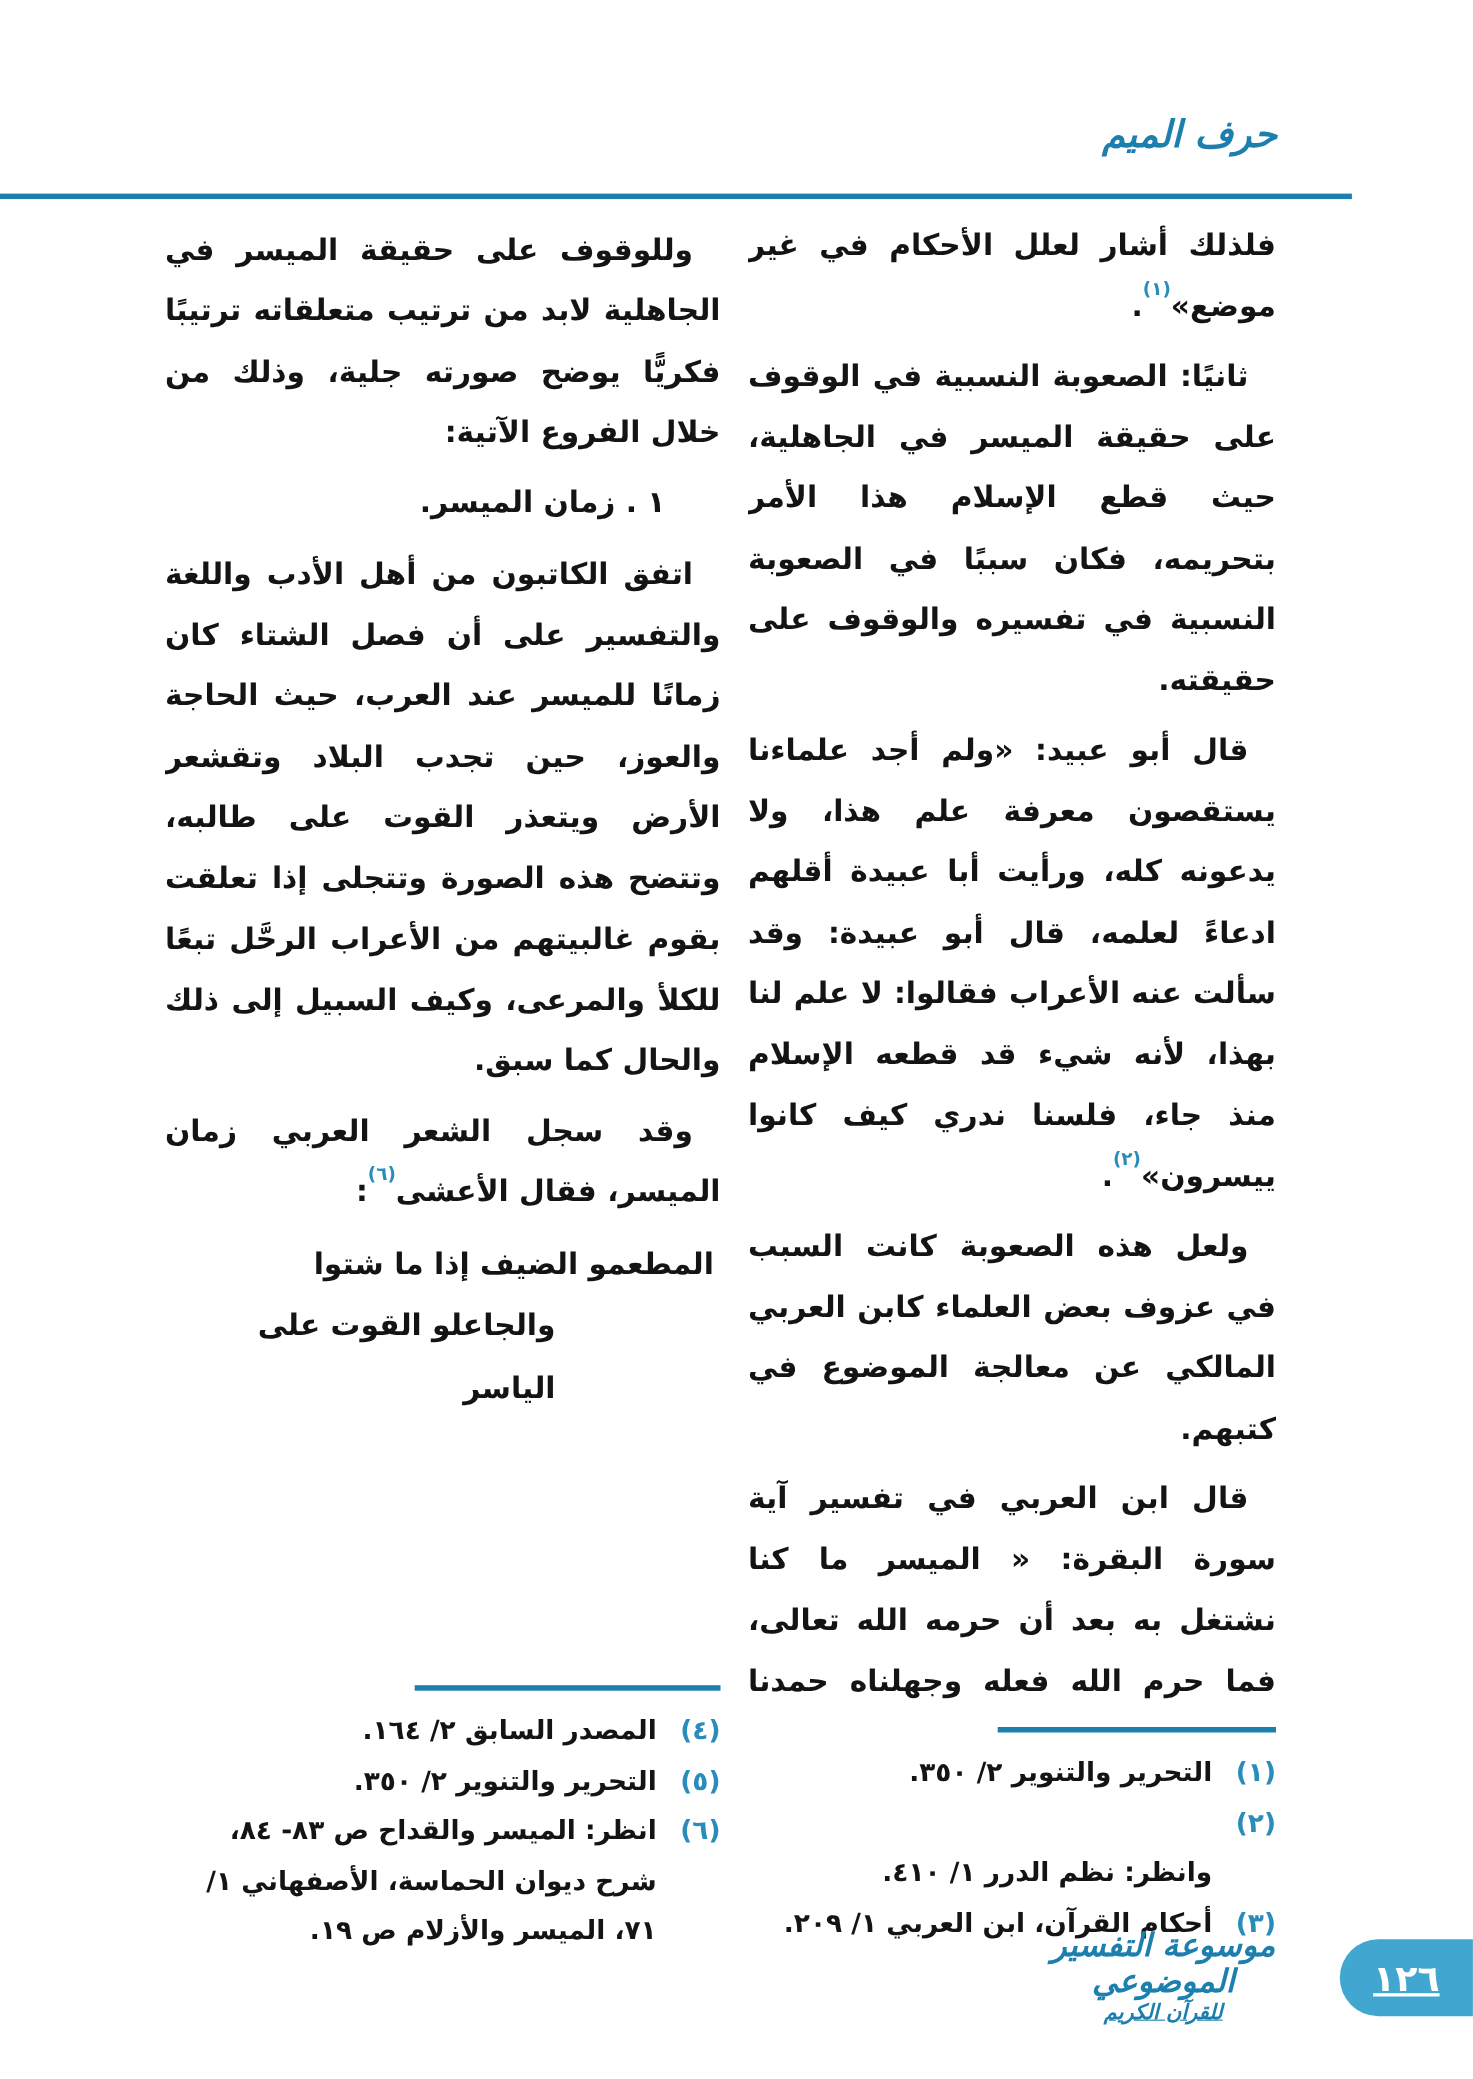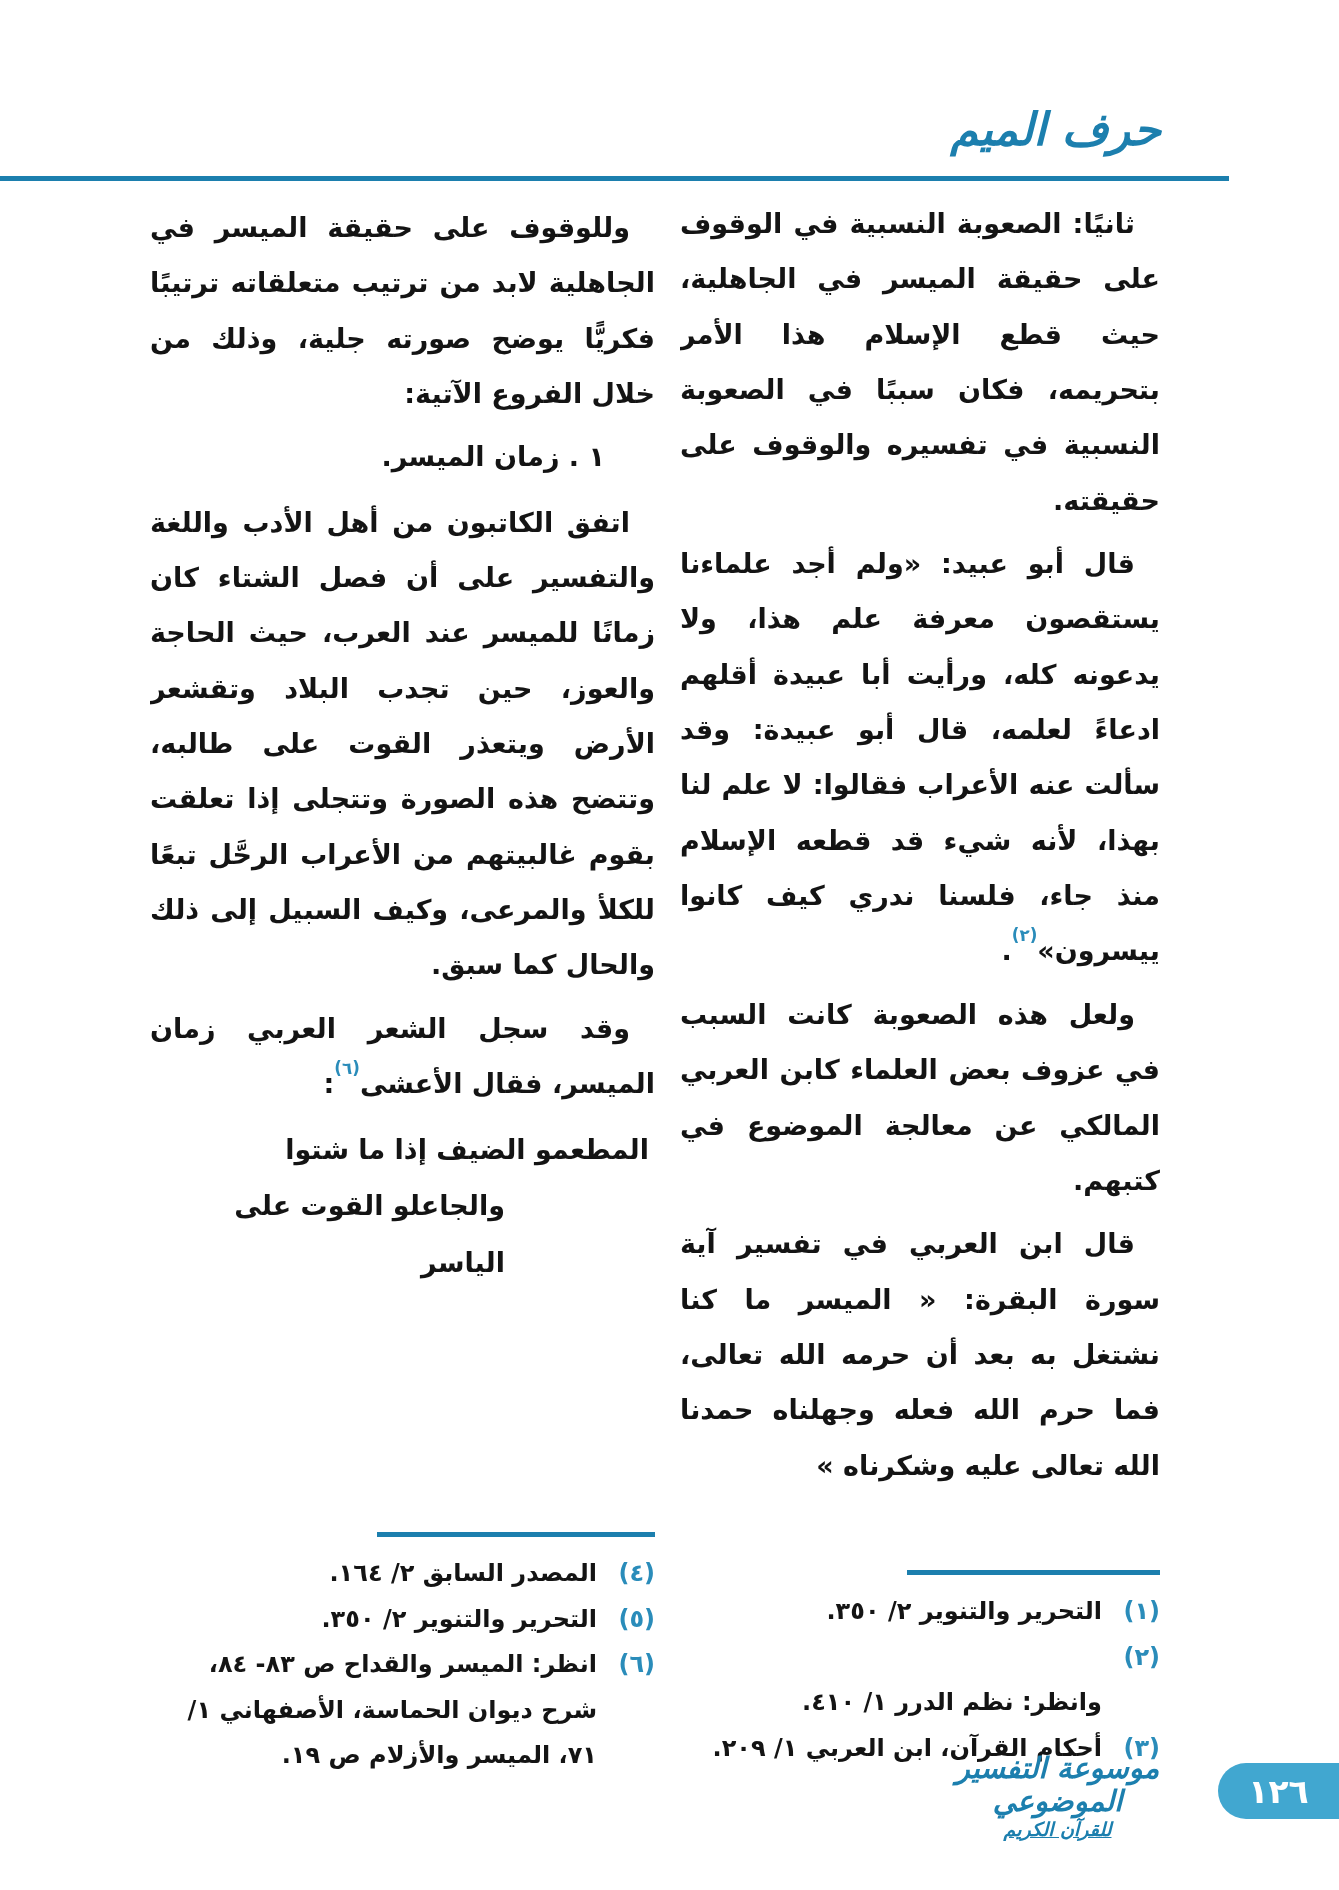--- a/index.html
+++ b/index.html
@@ -16,21 +16,21 @@
     background:#ffffff;
     overflow:hidden;
     direction:rtl;
     font-family:"DejaVu Sans", sans-serif;
     color:var(--ink);
   }
   
   .header-cal{
     position:absolute;top:103px;right:178px;
     color:var(--accent-dark);
-    font-size:45px;font-weight:bold;font-style:italic;
+    font-size:34px;font-weight:bold;font-style:italic;
     letter-spacing:-2px;
     white-space:nowrap;
   }
   .header-rule{
     position:absolute;top:176px;left:0;
     width:1229px;height:5px;
     background:var(--accent-dark);
   }
   
   .column{
@@ -85,37 +85,39 @@
   .footer-logo{
     position:absolute;top:1752px;left:925px;width:265px;
     text-align:center;color:var(--accent-dark);
     font-weight:bold;font-style:italic;
     line-height:1.15;
   }
   .footer-logo .l1{font-size:29px;letter-spacing:-1px;}
   .footer-logo .l2{font-size:19px;text-decoration:underline;}
   .page-badge{
     position:absolute;top:1763px;right:0;
-    width:121px;height:56px;
+    width:121px;height:70px;
     background:var(--accent-light);
     border-radius:35px 0 0 35px;
     display:flex;align-items:center;justify-content:center;
     color:#ffffff;font-size:33px;font-weight:bold;
     letter-spacing:5px;
+    text-decoration:underline;
   }
 </style>
 </head>
 <body>
 
 <div class="page">
 
   <div class="header-cal">حرف الميم</div>
   <div class="header-rule"></div>
 
   <div class="column col-right">
+    <p class="cont"><span>فلذلك أشار لعلل الأحكام في غير موضع»</span><sup class="fn-ref">(١)</sup><span>.</span></p>
     <p><span>ثانيًا: الصعوبة النسبية في الوقوف على حقيقة الميسر في الجاهلية، حيث قطع الإسلام هذا الأمر بتحريمه، فكان سببًا في الصعوبة النسبية في تفسيره والوقوف على حقيقته.</span></p>
     <p><span>قال أبو عبيد: «ولم أجد علماءنا يستقصون معرفة علم هذا، ولا يدعونه كله، ورأيت أبا عبيدة أقلهم ادعاءً لعلمه، قال أبو عبيدة: وقد سألت عنه الأعراب فقالوا: لا علم لنا بهذا، لأنه شيء قد قطعه الإسلام منذ جاء، فلسنا ندري كيف كانوا ييسرون»</span><sup class="fn-ref">(٢)</sup><span>.</span></p>
     <p><span>ولعل هذه الصعوبة كانت السبب في عزوف بعض العلماء كابن العربي المالكي عن معالجة الموضوع في كتبهم.</span></p>
     <p><span>قال ابن العربي في تفسير آية سورة البقرة: « الميسر ما كنا نشتغل به بعد أن حرمه الله تعالى، فما حرم الله فعله وجهلناه حمدنا الله تعالى عليه وشكرناه »</span></p>
 
   </div>
 
   <div class="column col-left">
     <p><span>وللوقوف على حقيقة الميسر في الجاهلية لابد من ترتيب متعلقاته ترتيبًا فكريًّا يوضح صورته جلية، وذلك من خلال الفروع الآتية:</span></p>
     <div class="subheading">١ . زمان الميسر.</div>

